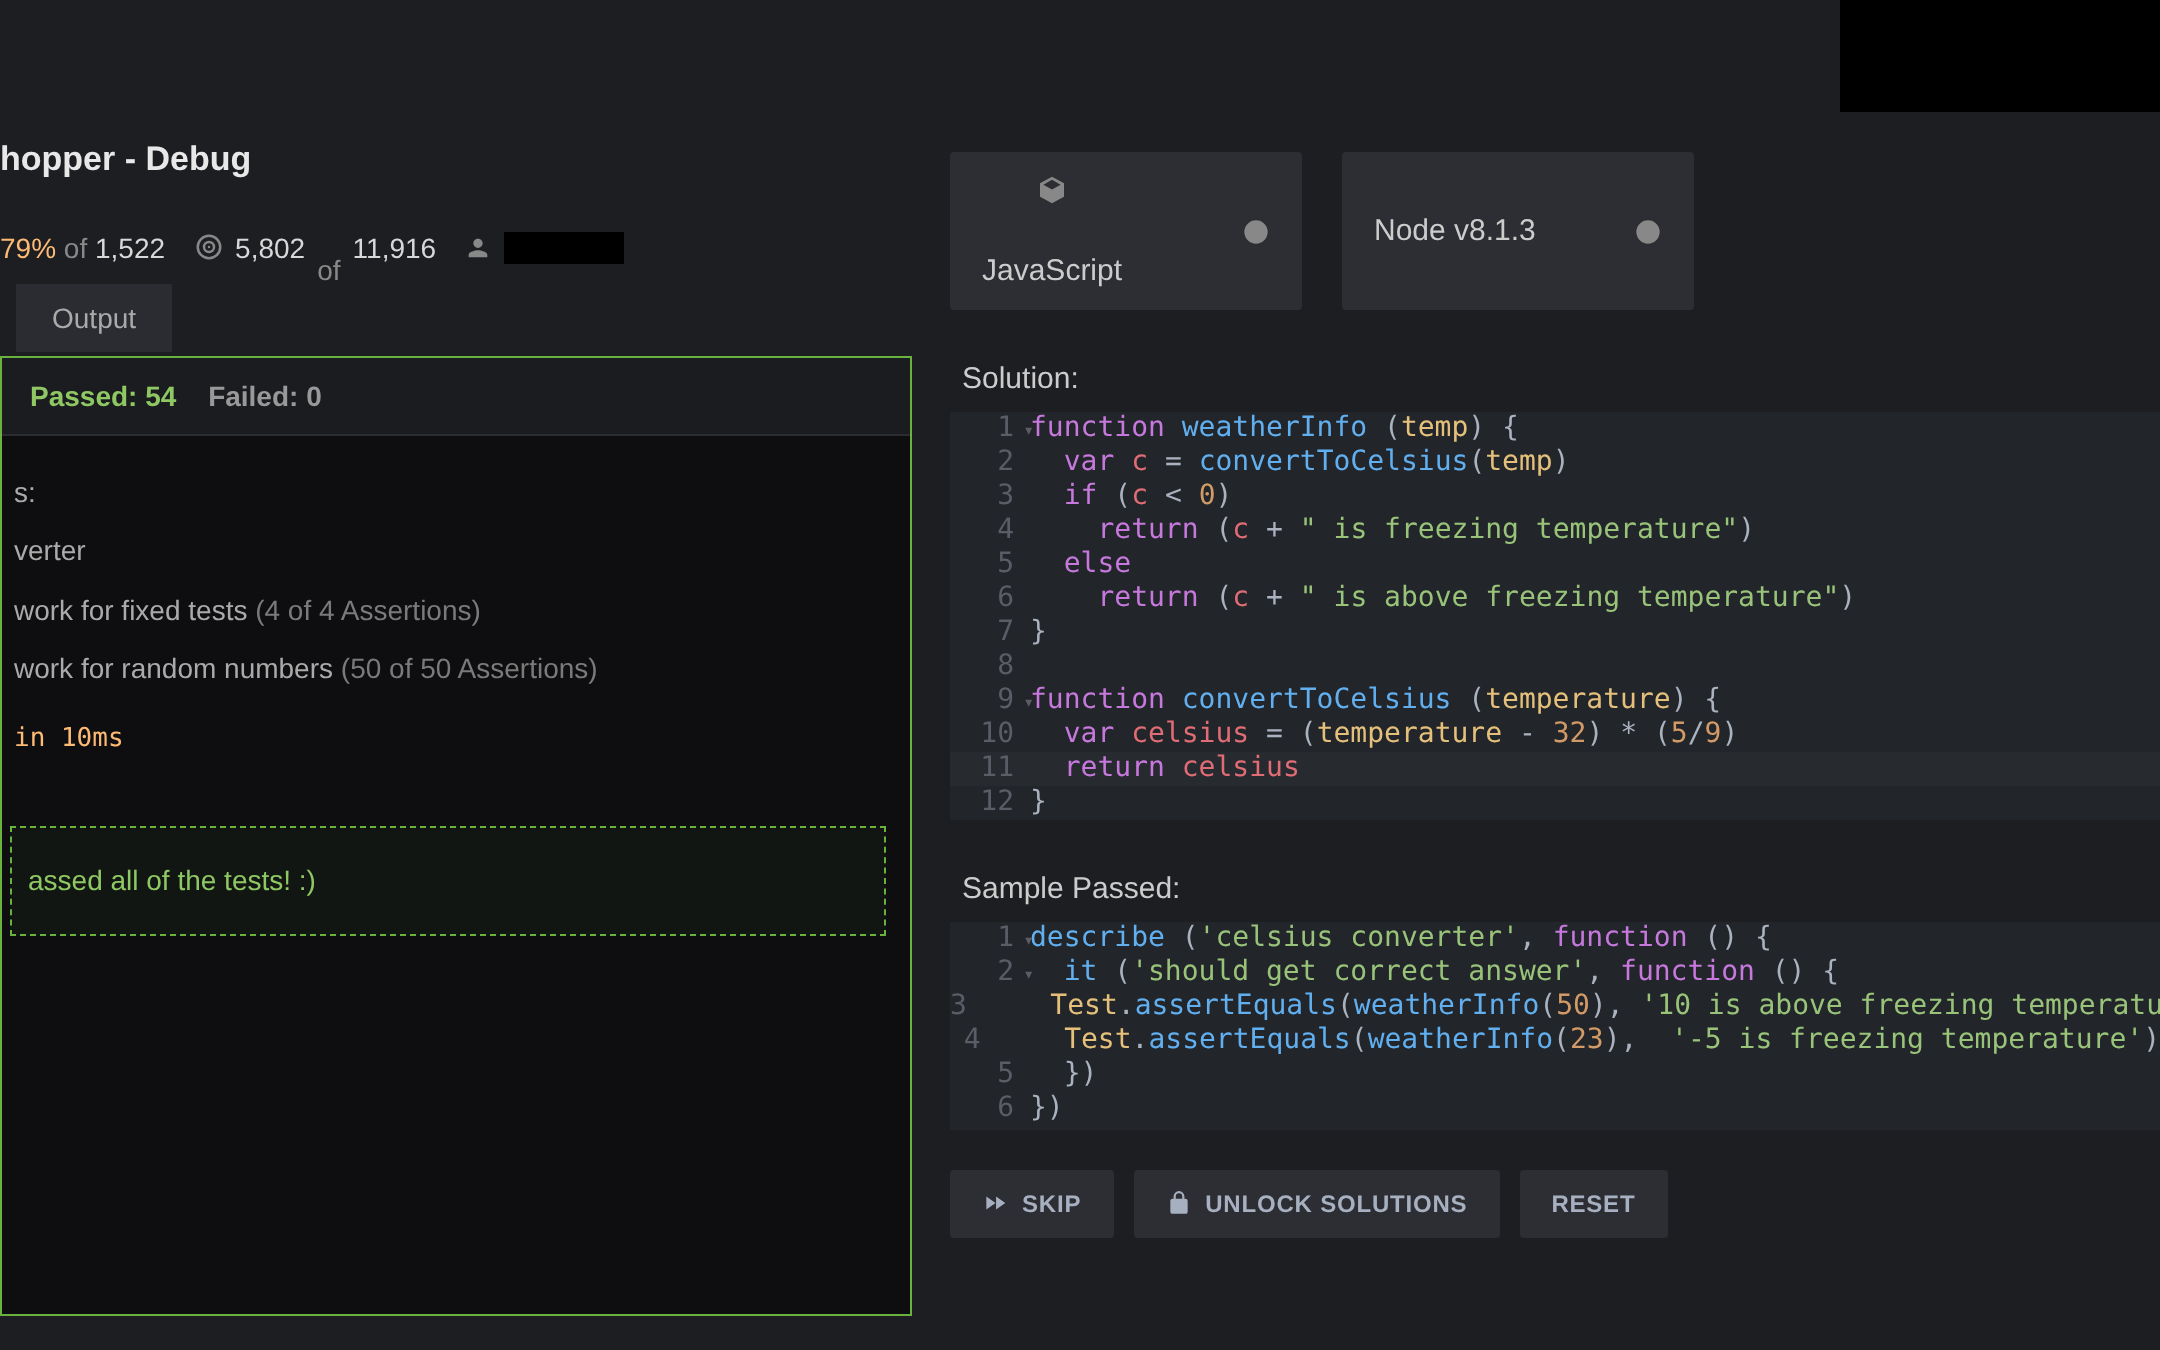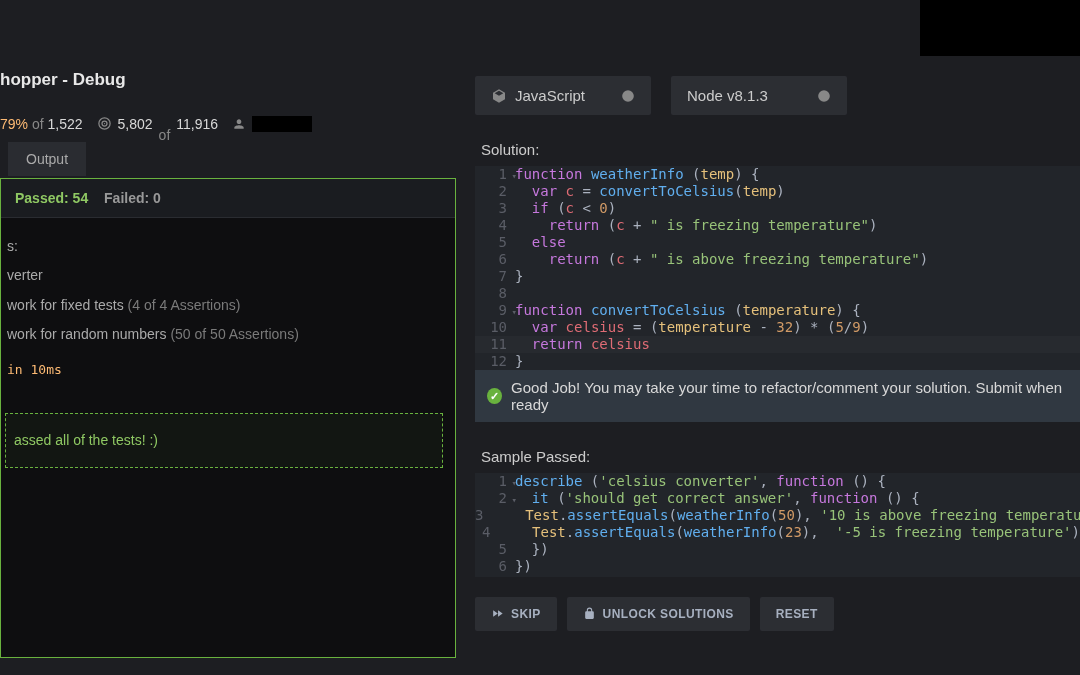--- a/index.html
+++ b/index.html
@@ -43,21 +43,21 @@
   color: #8fc863; font-weight: 500;
 }
 
 .right-col { position: absolute; top: 76px; left: 475px; right: 0; }
 .dropdowns { display: flex; gap: 20px; }
 .dropdown {
   background: #2c2e33; padding: 11px 16px; width: 176px;
   display: flex; align-items: center; justify-content: space-between;
   color: #ccc; font-size: 15px; cursor: pointer; border-radius: 2px;
 }
-.dropdown-left { display: flex; align-items: center; gap: 8px; }
+.dropdown-left { display: flex; align-items: center; gap: 24px; flex-direction: column; }
 .js-icon { width: 16px; height: 16px; fill: #888; }
 .chevron { width: 14px; height: 14px; fill: #888; }
 
 .panel-label { color: #ccc; font-size: 15px; margin: 26px 5px 8px 6px; }
 .code-editor {
   background: #22252a; font-family: "Consolas", "Monaco", monospace;
   font-size: 14px; line-height: 17px; width: 605px;
 }
 .solution-editor { height: 204px; }
 .tests-editor { height: 104px; }
@@ -185,24 +185,20 @@
       <div class="code-line"><div class="gutter">5</div><div class="code"><span class="pn">  </span><span class="kw">else</span></div></div>
       <div class="code-line"><div class="gutter">6</div><div class="code"><span class="pn">    </span><span class="kw">return</span><span class="pn"> (</span><span class="ident">c</span><span class="pn"> </span><span class="op">+</span><span class="pn"> </span><span class="str">" is above freezing temperature"</span><span class="pn">)</span></div></div>
       <div class="code-line"><div class="gutter">7</div><div class="code"><span class="pn">}</span></div></div>
       <div class="code-line"><div class="gutter">8</div><div class="code"></div></div>
       <div class="code-line"><div class="gutter">9<span class="fold">▾</span></div><div class="code"><span class="kw">function</span><span class="pn"> </span><span class="fn">convertToCelsius</span><span class="pn"> (</span><span class="var">temperature</span><span class="pn">) {</span></div></div>
       <div class="code-line"><div class="gutter">10</div><div class="code"><span class="pn">  </span><span class="kw">var</span><span class="pn"> </span><span class="ident">celsius</span><span class="pn"> = (</span><span class="var">temperature</span><span class="pn"> </span><span class="op">-</span><span class="pn"> </span><span class="num">32</span><span class="pn">) </span><span class="op">*</span><span class="pn"> (</span><span class="num">5</span><span class="op">/</span><span class="num">9</span><span class="pn">)</span></div></div>
       <div class="code-line hl-line"><div class="gutter">11</div><div class="code"><span class="pn">  </span><span class="kw">return</span><span class="pn"> </span><span class="ident">celsius</span></div></div>
       <div class="code-line"><div class="gutter">12</div><div class="code"><span class="pn">}</span></div></div>
     </div>
 
-  <div class="success-banner">
-    <span class="check-circle"></span>
-    <span>Good Job! You may take your time to refactor/comment your solution. Submit when ready</span>
-  </div>
 
   <div class="panel-label">Sample Passed:</div>
   <div class="code-editor tests-editor" id="tests-editor">
       <div class="code-line"><div class="gutter">1<span class="fold">▾</span></div><div class="code"><span class="fn">describe</span><span class="pn"> (</span><span class="str">'celsius converter'</span><span class="pn">, </span><span class="kw">function</span><span class="pn"> () {</span></div></div>
       <div class="code-line"><div class="gutter">2<span class="fold">▾</span></div><div class="code"><span class="pn">  </span><span class="fn">it</span><span class="pn"> (</span><span class="str">'should get correct answer'</span><span class="pn">, </span><span class="kw">function</span><span class="pn"> () {</span></div></div>
       <div class="code-line"><div class="gutter">3</div><div class="code"><span class="pn">    </span><span class="var">Test</span><span class="pn">.</span><span class="prop">assertEquals</span><span class="pn">(</span><span class="fn">weatherInfo</span><span class="pn">(</span><span class="num">50</span><span class="pn">), </span><span class="str">'10 is above freezing temperature'</span></div></div>
       <div class="code-line"><div class="gutter">4</div><div class="code"><span class="pn">    </span><span class="var">Test</span><span class="pn">.</span><span class="prop">assertEquals</span><span class="pn">(</span><span class="fn">weatherInfo</span><span class="pn">(</span><span class="num">23</span><span class="pn">),  </span><span class="str">'-5 is freezing temperature'</span><span class="pn">)</span></div></div>
       <div class="code-line"><div class="gutter">5</div><div class="code"><span class="pn">  })</span></div></div>
       <div class="code-line"><div class="gutter">6</div><div class="code"><span class="pn">})</span></div></div>
     </div>

